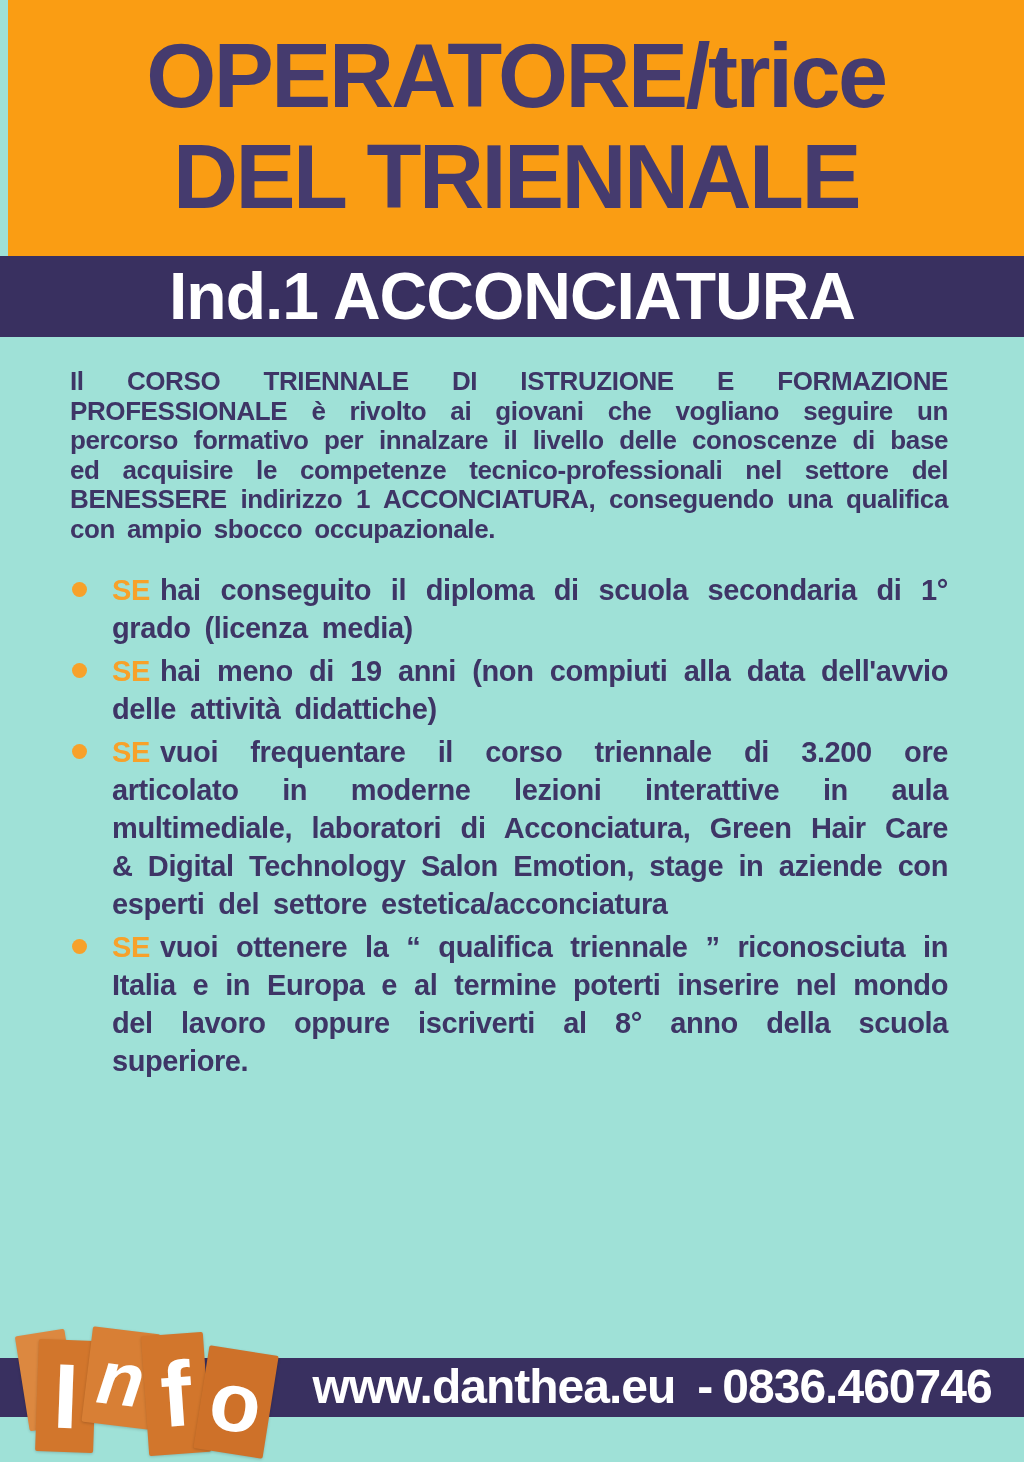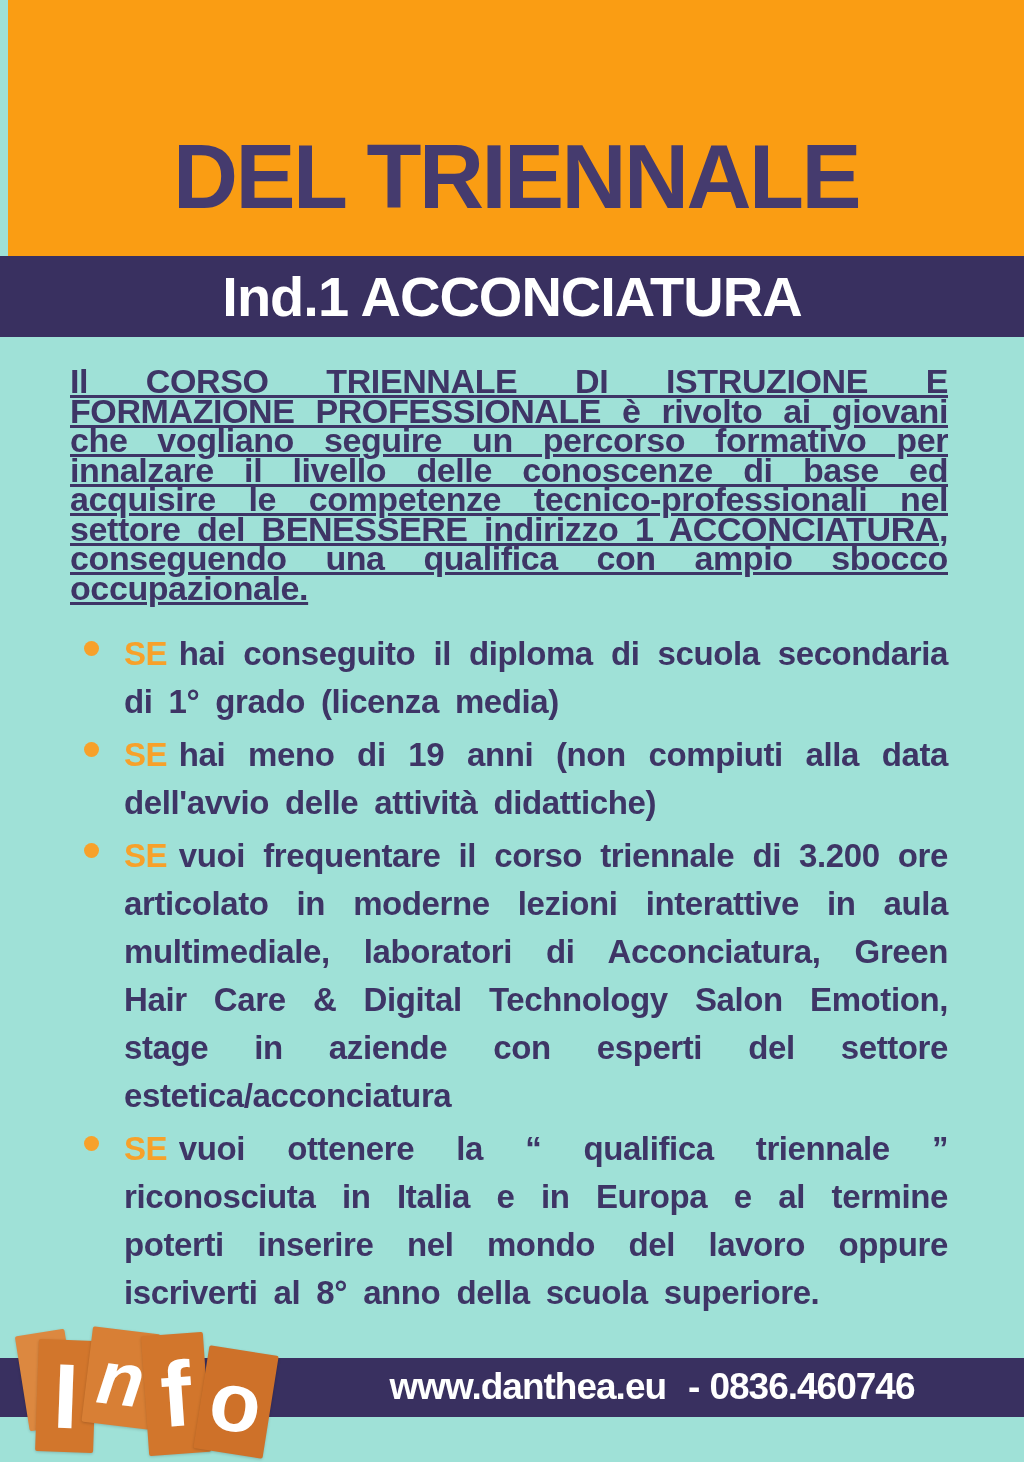--- a/index.html
+++ b/index.html
@@ -31,52 +31,50 @@
     letter-spacing: -2.5px;
     font-weight: bold;
   }
   .subtitle-band {
     height: 81px;
     background: #393060;
     text-align: center;
   }
   .subtitle-band .subtitle {
     color: #FFFFFF;
-    font-size: 56px;
+    font-size: 66px;
     line-height: 81px;
     letter-spacing: -1px;
   }
 
   
   .content {
     padding: 30px 76px 0 70px;
     color: #3E3566;
   }
   .intro {
-    font-size: 34px;
+    font-size: 26px;
     line-height: 29.5px;
     text-align: justify;
     word-spacing: 0.2em;
     letter-spacing: -0.4px;
-    text-decoration: underline;
   }
   .bullet-list {
     list-style: none;
     margin-top: 27px;
     padding-left: 42px;
   }
   .bullet-list li {
     position: relative;
-    font-size: 33px;
-    line-height: 48px;
+    font-size: 29px;
+    line-height: 38px;
     text-align: justify;
     word-spacing: 0.22em;
     letter-spacing: -0.4px;
     margin-bottom: 5px;
-    margin-left: 12px;
   }
   .dot {
     position: absolute;
     left: -40px;
     top: 11px;
     width: 15px;
     height: 15px;
     border-radius: 50%;
     background: #F7A12A;
   }
@@ -92,21 +90,21 @@
     top: 1358px;
     width: 1024px;
     height: 59px;
     background: #393060;
   }
   .footer-text {
     display: block;
     padding-left: 280px;
     text-align: center;
     color: #FFFFFF;
-    font-size: 37px;
+    font-size: 48px;
     line-height: 58px;
     letter-spacing: -1px;
     white-space: nowrap;
   }
   .footer-text .sep { margin: 0 10px 0 22px; }
 
   .info-logo {
     position: absolute;
     left: 20px;
     top: 1328px;
@@ -128,21 +126,21 @@
   .card-n  { left: 67px; top: 2px;  width: 68px; height: 96px;  background: #D87F35; transform: rotate(7deg);  z-index: 3; font-size: 76px; font-style: italic; }
   .card-f  { left: 125px;top: 6px;  width: 62px; height: 120px; background: #D2762C; transform: rotate(-4deg); z-index: 4; font-size: 92px; }
   .card-o  { left: 181px;top: 22px; width: 70px; height: 104px; background: #CE7129; transform: rotate(9deg);  z-index: 5; font-size: 84px; }
 </style>
 </head>
 <body>
 
 <div class="poster">
 
   <header class="banner">
-    <h1><br><span>DEL TRIENNALE</span></h1>
+    <h1><span>OPERATORE/trice</span><br><span>DEL TRIENNALE</span></h1>
   </header>
 
   <div class="subtitle-band">
     <div class="subtitle">Ind.1 ACCONCIATURA</div>
   </div>
 
   <main class="content">
 
     <p class="intro">Il CORSO TRIENNALE DI ISTRUZIONE E FORMAZIONE PROFESSIONALE è rivolto ai giovani che vogliano seguire un percorso formativo per innalzare il livello delle conoscenze di base ed acquisire le competenze tecnico-professionali nel settore del BENESSERE indirizzo 1 ACCONCIATURA, conseguendo una qualifica con ampio sbocco occupazionale.</p>
 

